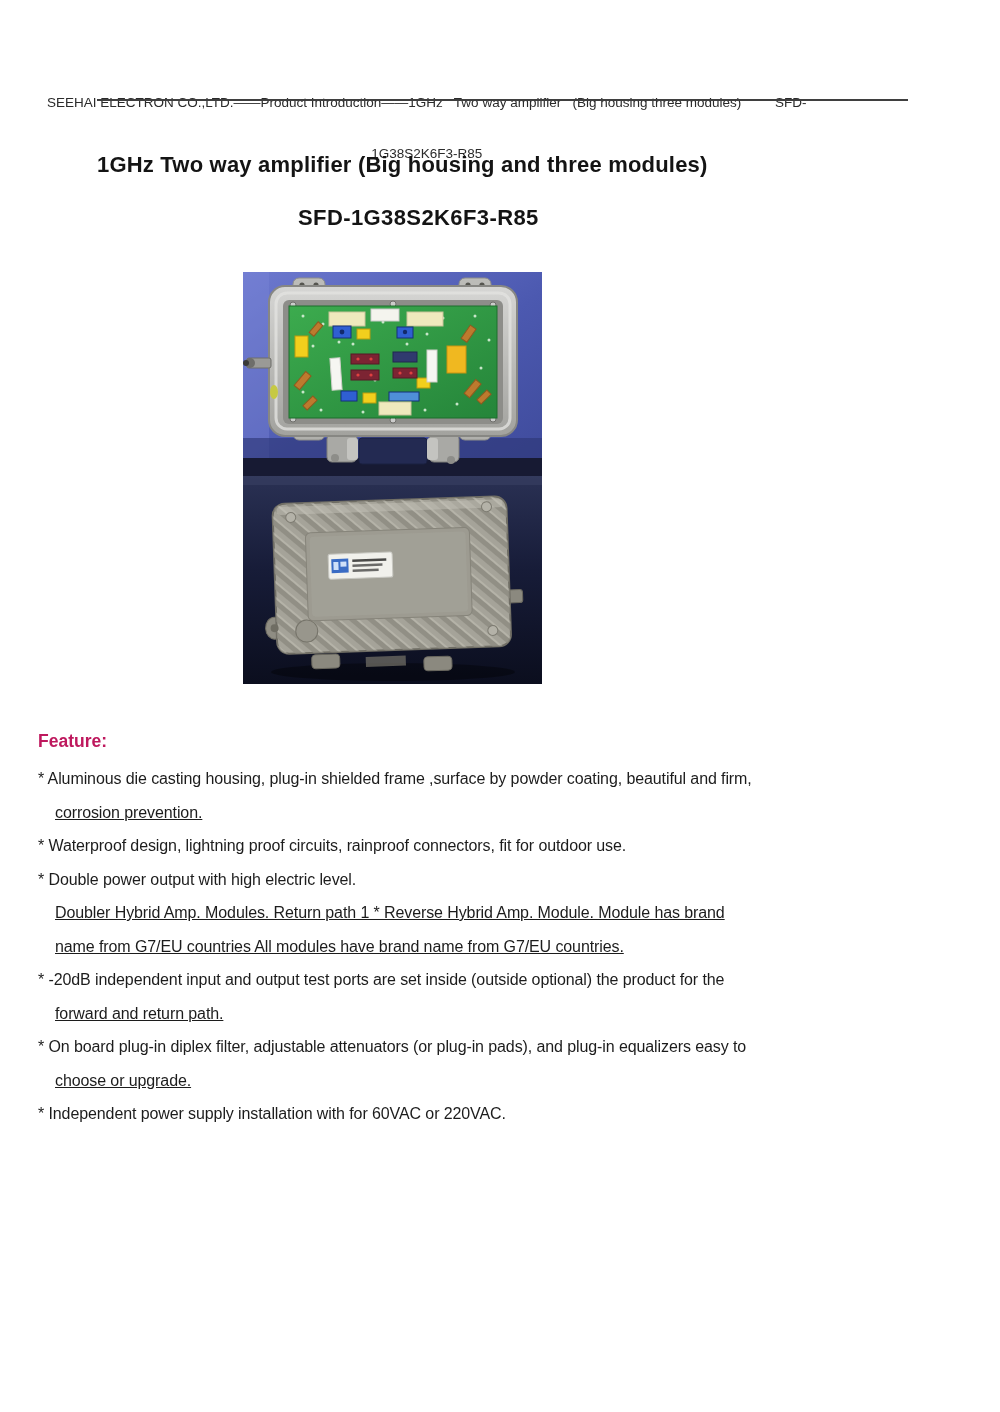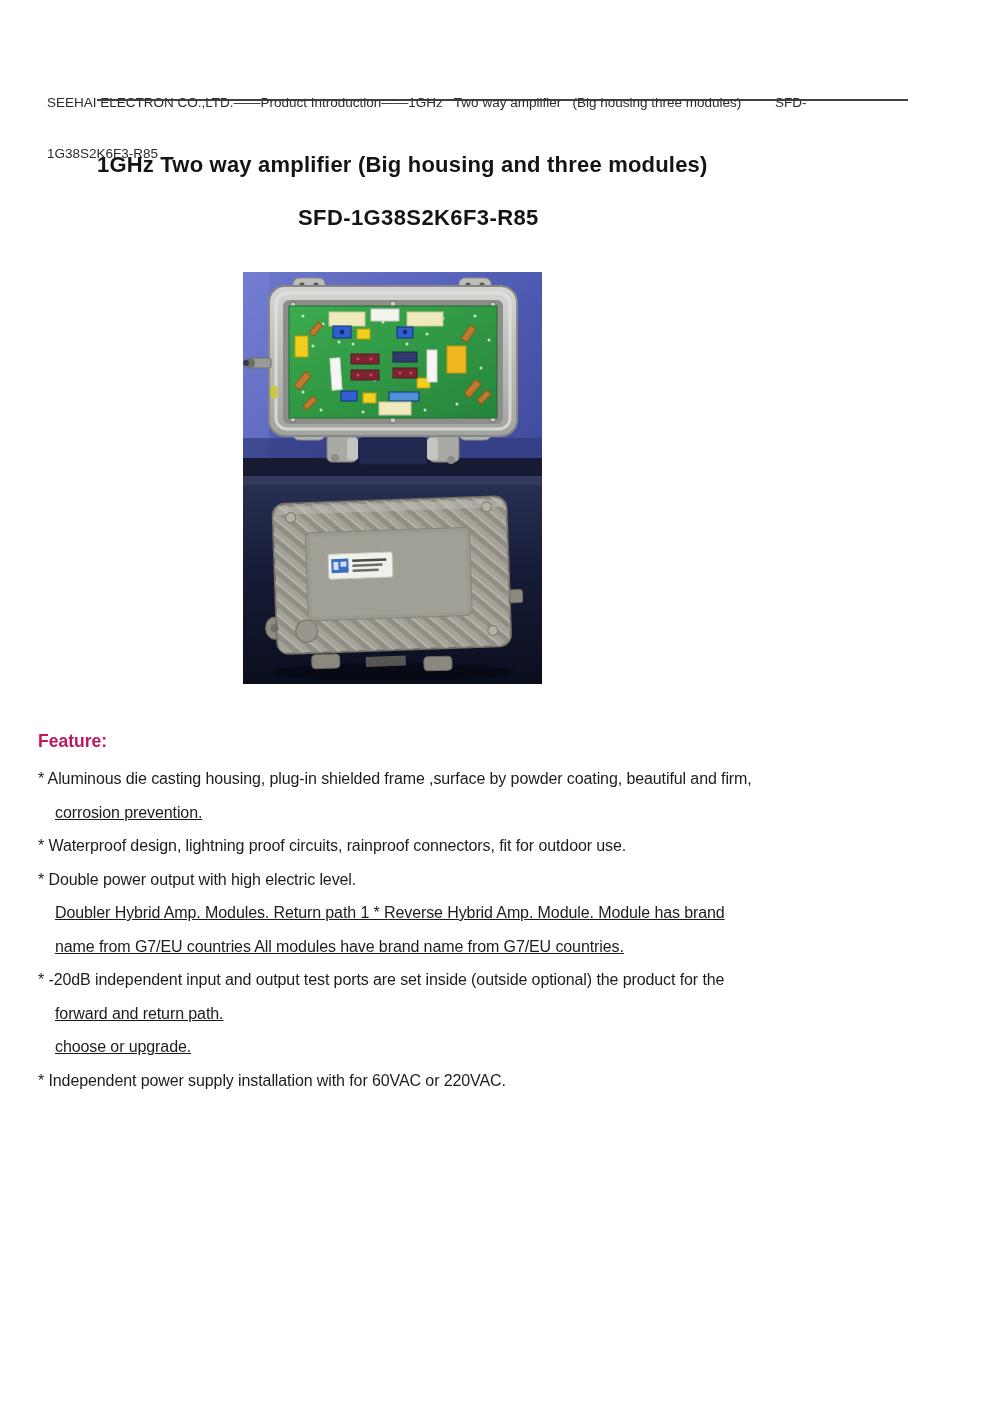--- a/index.html
+++ b/index.html
@@ -8,21 +8,21 @@
     background:#ffffff;
     font-family:"Liberation Sans", sans-serif;
     color:#1f1f1f;
     position:relative;
     overflow:hidden;
   }
   .sheet{position:absolute;inset:0;background:#ffffff;}
   .hdr{
     position:absolute;left:47px;top:60px;
     font-size:13.5px;line-height:17px;color:#2b2b2b;
-    white-space:pre;letter-spacing:0;
+    white-space:pre;letter-spacing:0;text-align:center;
   }
   .hdr-rule{
     position:absolute;left:97px;top:99px;width:811px;height:0;
     border-top:2px solid #3f3f3f;
   }
   .title{
     position:absolute;left:97px;top:152px;
     font-size:22px;font-weight:bold;color:#141414;
     letter-spacing:0.2px;white-space:pre;
   }
@@ -251,20 +251,21 @@
       </div>
       <div class="feature-item">
         <div class="fline cont">Doubler Hybrid Amp. Modules. Return path 1 * Reverse Hybrid Amp. Module. Module has brand</div>
         <div class="fline cont">name from G7/EU countries All modules have brand name from G7/EU countries.</div>
       </div>
       <div class="feature-item">
         <div class="fline">* -20dB independent input and output test ports are set inside (outside optional) the product for the</div>
         <div class="fline cont">forward and return path.</div>
       </div>
       <div class="feature-item">
+        <div class="fline">* On board plug-in diplex filter, adjustable attenuators (or plug-in pads), and plug-in equalizers easy to</div>
         <div class="fline cont">choose or upgrade.</div>
       </div>
       <div class="feature-item">
         <div class="fline">* Independent power supply installation with for 60VAC or 220VAC.</div>
       </div>
     </div>
 
 </div>
 
 </body></html>

